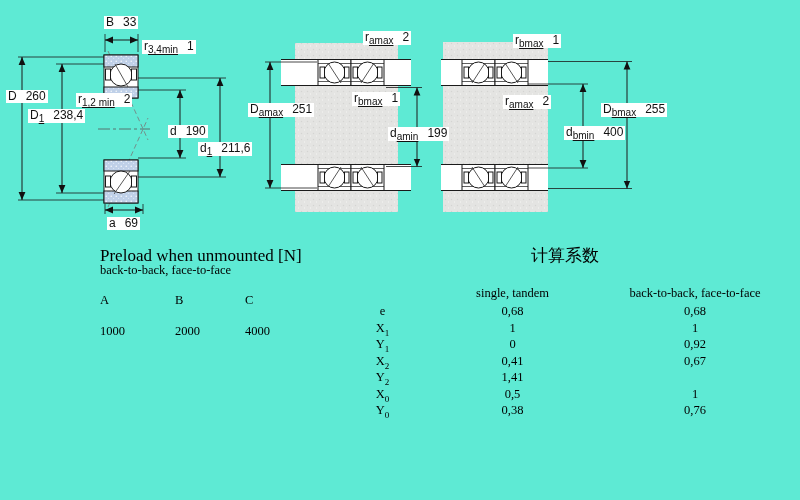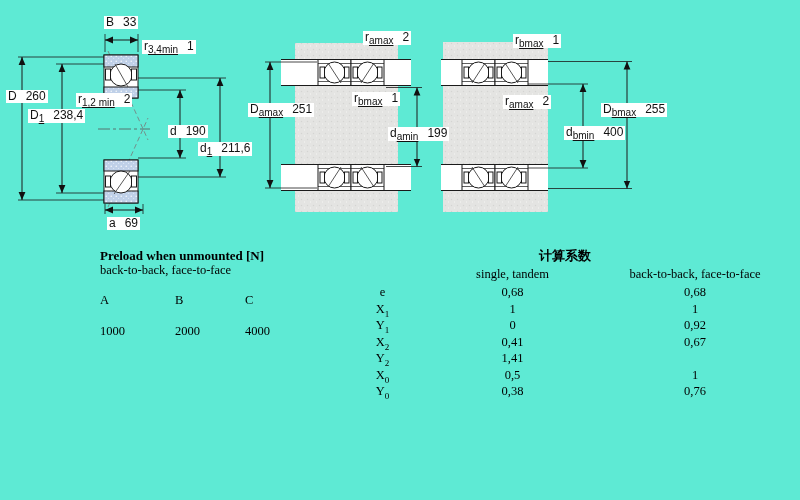--- a/index.html
+++ b/index.html
@@ -7,26 +7,26 @@
           font-family:"Liberation Sans",sans-serif;color:#111;}
   #drawing{position:absolute;left:0;top:0;}
   .dim{position:absolute;font:12px "Liberation Sans",sans-serif;color:#111;
        background:#fff;padding:0 2px;white-space:nowrap;line-height:13px;}
   .dim sub{font-size:10px;line-height:8px;text-decoration:underline;}
   .dim .val{margin-left:9px;}
   
   .tbl{position:absolute;font-family:"Liberation Serif",serif;color:#000;}
   #preload-table{left:100px;top:248px;width:230px;}
   #factors-table{left:345px;top:248px;width:440px;text-align:center;}
-  .tbl .title{font-weight:bold;font-size:13px;line-height:15px;}
+  .tbl .title{font-weight:normal;font-size:17px;line-height:15px;}
   .tbl .subtitle{font-size:12.5px;line-height:15px;}
   .pgrid{display:grid;grid-template-columns:75px 70px 1fr;font-size:12.5px;}
   .pgrid.hdr{margin-top:15px;}
   .pgrid.valrow{margin-top:16px;}
-  .fhdr{display:grid;grid-template-columns:75px 185px 1fr;font-size:12.5px;margin-top:4px;height:17px;}
+  .fhdr{display:grid;grid-template-columns:75px 185px 1fr;font-size:12.5px;margin-top:23px;height:17px;}
   .frows{margin-top:1px;}
   .frow{display:grid;grid-template-columns:75px 185px 1fr;font-size:12.5px;height:16.5px;line-height:15px;}
   .frow sub,.fsym sub{font-size:9px;}
 </style>
 </head>
 <body>
 
 <div id="canvas">
 
   <svg id="drawing" width="800" height="500" viewBox="0 0 800 500">

